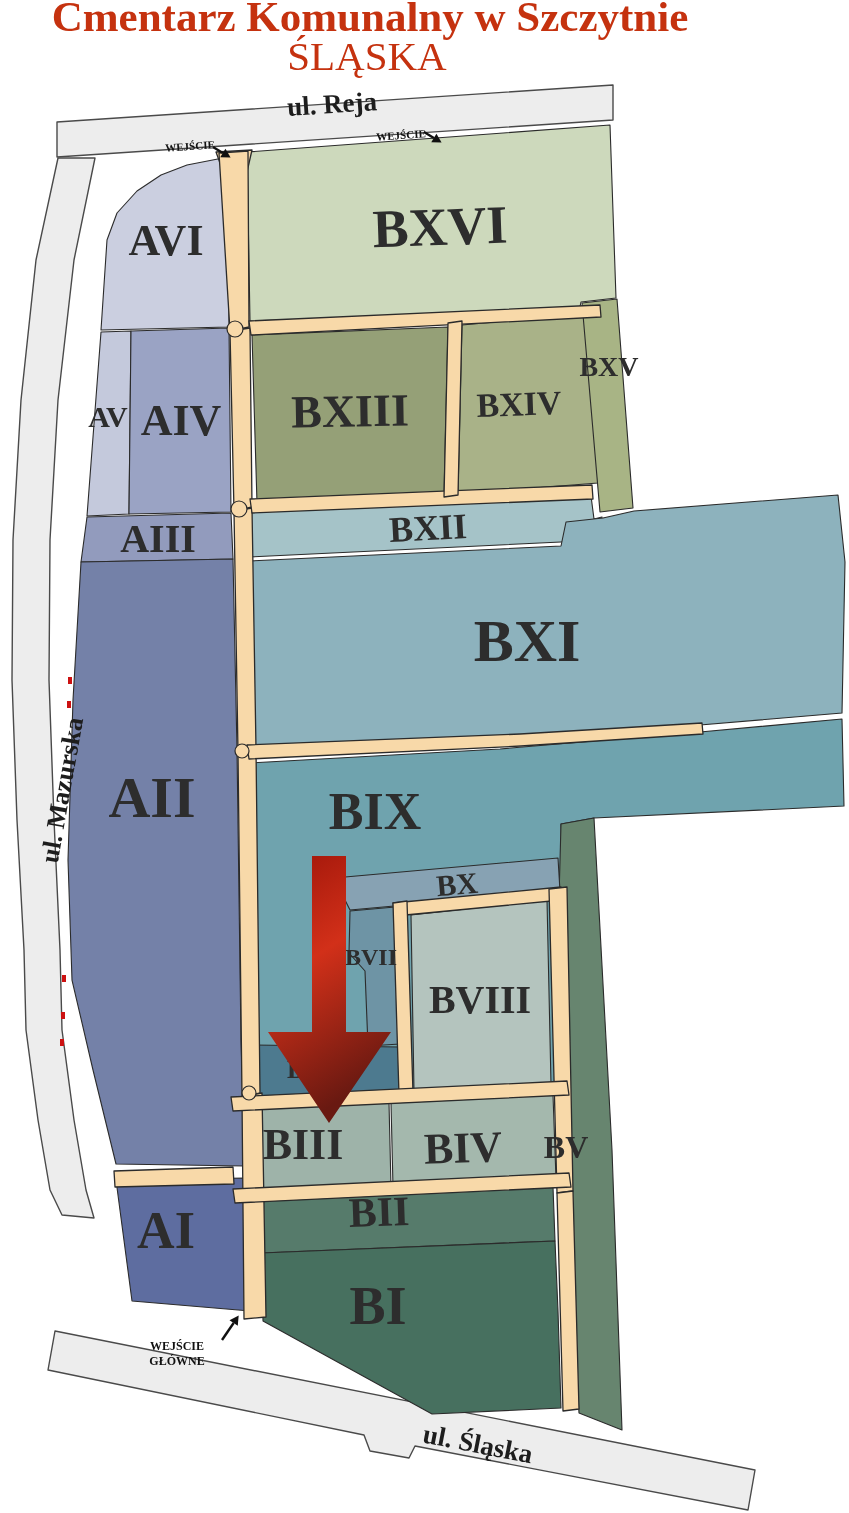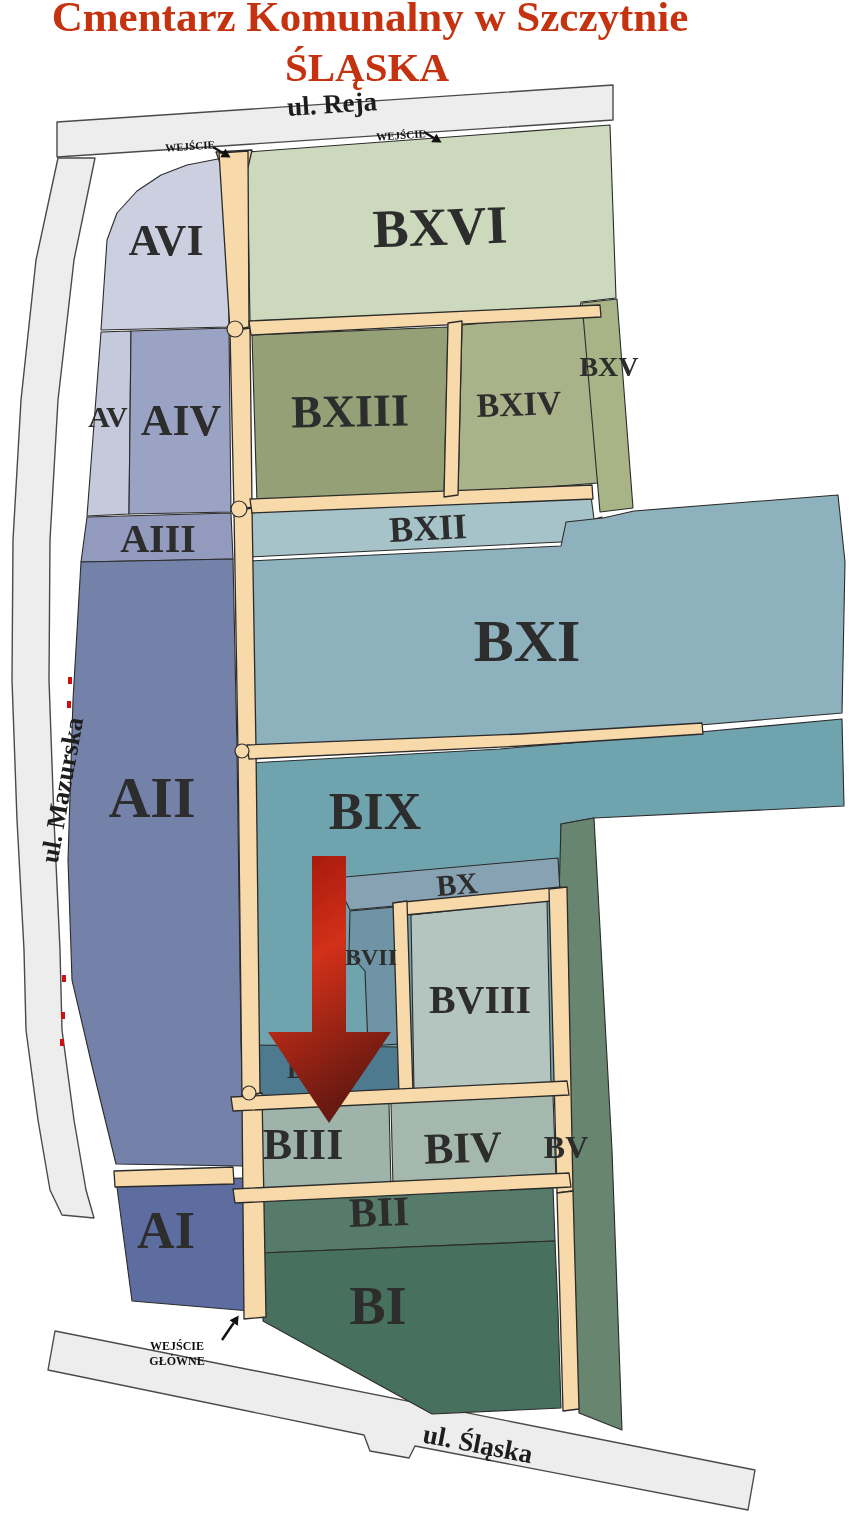--- a/index.html
+++ b/index.html
@@ -1,22 +1,22 @@
 <!DOCTYPE html>
 <html><head>
 <meta charset="utf-8">
 <style>
   html,body{margin:0;padding:0;background:#ffffff;}
   .stage{position:relative;width:849px;height:1513px;background:#ffffff;overflow:hidden;
          font-family:"Liberation Serif","DejaVu Serif",serif;}
   .map-svg{position:absolute;left:0;top:0;}
   .title-line1{position:absolute;left:0;top:-6px;width:740px;text-align:center;
     font-weight:bold;font-size:43px;line-height:1.05;}
-  .title-line2{position:absolute;left:0;top:46px;width:734px;text-align:center;
-    font-weight:bold;font-size:41px;line-height:1.05;}
+  .title-line2{position:absolute;left:0;top:35px;width:734px;text-align:center;
+    font-weight:normal;font-size:41px;line-height:1.05;}
 </style>
 </head>
 <body>
 
 <div class="stage">
   <svg class="map-svg" width="849" height="1513" viewBox="0 0 849 1513">
       <defs>
         <linearGradient id="arrowGrad" x1="0" y1="0" x2="0.3" y2="1">
           <stop offset="0%" stop-color="#9d1409"></stop>
           <stop offset="45%" stop-color="#d23019"></stop>

